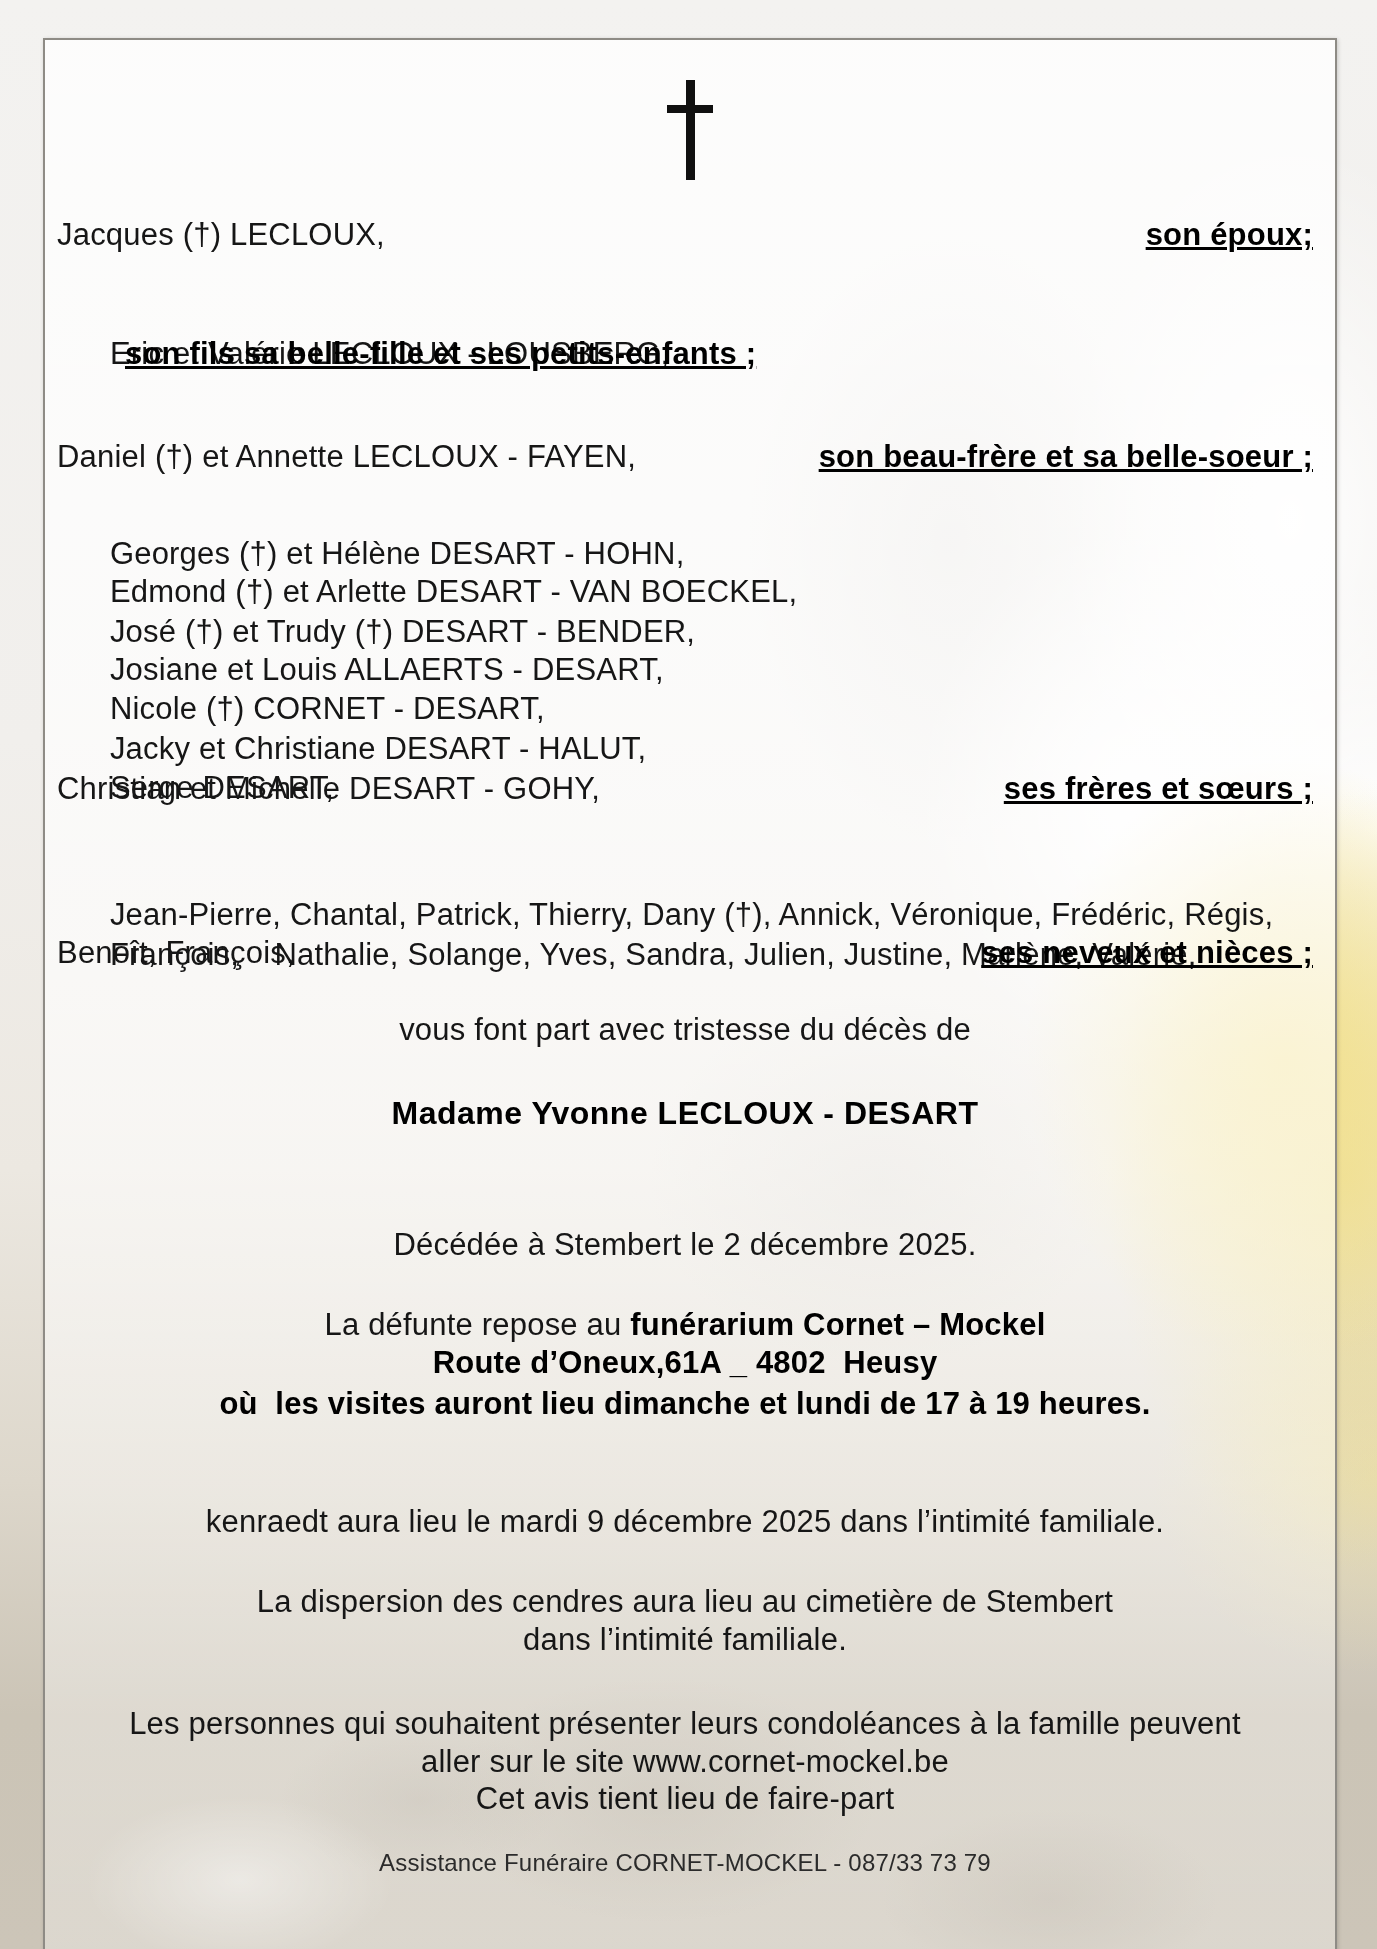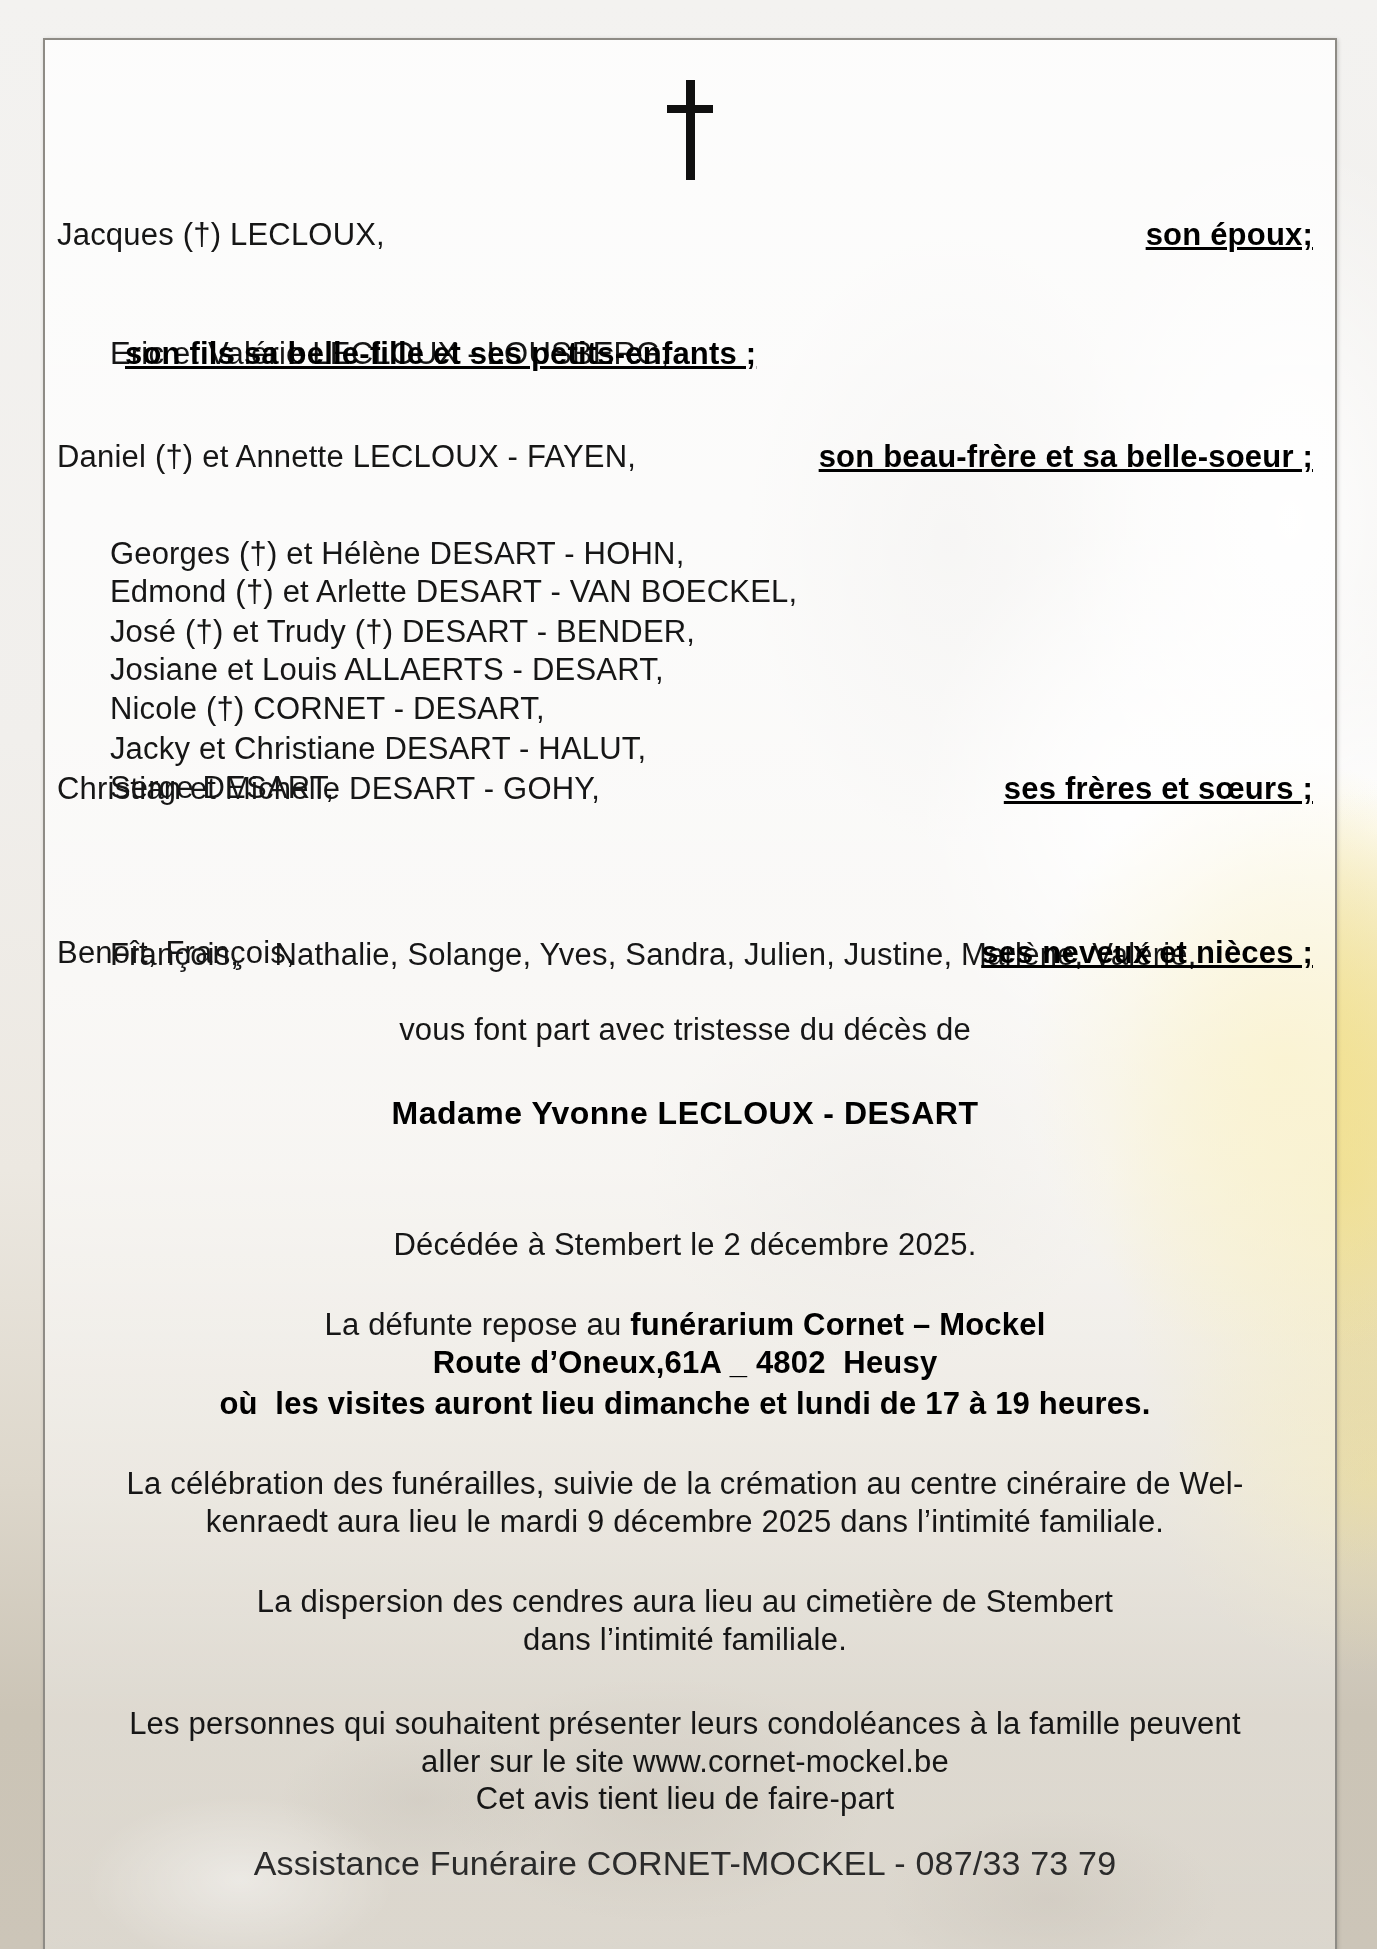--- a/index.html
+++ b/index.html
@@ -44,21 +44,21 @@
   }
   .row{display:flex;justify-content:space-between;align-items:baseline;}
   .rel{font-weight:bold;color:#000;text-align:right;flex:0 0 auto;text-decoration:underline;}
   .nm{flex:0 1 auto;}
   .indent{padding-left:68px;}
   .center{text-align:center;}
   b{color:#000;}
   .deceased{
     font-size:32px;line-height:56px;font-weight:bold;color:#000;letter-spacing:0.5px;
   }
-  .footer-line{font-size:34px;line-height:34px;color:#2b2b2b;}
+  .footer-line{font-size:24px;line-height:34px;color:#2b2b2b;}
 </style>
 </head>
 <body>
 
 <div class="page">
   <div class="card">
 
     <div class="cross">
       <div class="v"></div>
       <div class="h"></div>
@@ -102,39 +102,41 @@
     </div>
     <div class="line" style="top:688px">
       <span class="nm">Serge DESART,</span>
     </div>
 
     <div class="line row" style="top:729px">
       <span class="nm">Christian et Michelle DESART - GOHY,</span>
       <span class="rel">ses frères et sœurs ;</span>
     </div>
 
+    <div class="line" style="top:815px">
+      <span class="nm">Jean-Pierre, Chantal, Patrick, Thierry, Dany (†), Annick, Véronique, Frédéric, Régis,</span>
+    </div>
     <div class="line" style="top:855px">
       <span class="nm">François,    Nathalie, Solange, Yves, Sandra, Julien, Justine, Marlène, Valérie,</span>
     </div>
     <div class="line row" style="top:893px">
       <span class="nm">Benoît, François,</span>
       <span class="rel">ses neveux et nièces ;</span>
     </div>
 
     <div class="line center" style="top:970px">vous font part avec tristesse du décès de</div>
 
     <div class="line center deceased" style="top:1045px">Madame Yvonne LECLOUX - DESART</div>
 
     <div class="line center" style="top:1185px">Décédée à Stembert le 2 décembre 2025.</div>
 
     <div class="line center" style="top:1265px"><span>La défunte repose au </span><b>funérarium Cornet – Mockel</b></div>
     <div class="line center" style="top:1303px;font-weight:bold;color:#000">Route d’Oneux,61A _ 4802  Heusy</div>
     <div class="line center" style="top:1344px;font-weight:bold;color:#000">où  les visites auront lieu dimanche et lundi de 17 à 19 heures.</div>
 
-    <div class="line center" style="top:1424px">La célébration des funérailles, suivie de la crémation au centre cinéraire de Wel-</div>
     <div class="line center" style="top:1462px">kenraedt aura lieu le mardi 9 décembre 2025 dans l’intimité familiale.</div>
 
     <div class="line center" style="top:1542px">La dispersion des cendres aura lieu au cimetière de Stembert</div>
     <div class="line center" style="top:1580px">dans l’intimité familiale.</div>
 
     <div class="line center" style="top:1664px">Les personnes qui souhaitent présenter leurs condoléances à la famille peuvent</div>
     <div class="line center" style="top:1702px">aller sur le site www.cornet-mockel.be</div>
     <div class="line center" style="top:1739px">Cet avis tient lieu de faire-part</div>
 
     <div class="line center footer-line" style="top:1806px">Assistance Funéraire CORNET-MOCKEL - 087/33 73 79</div>

